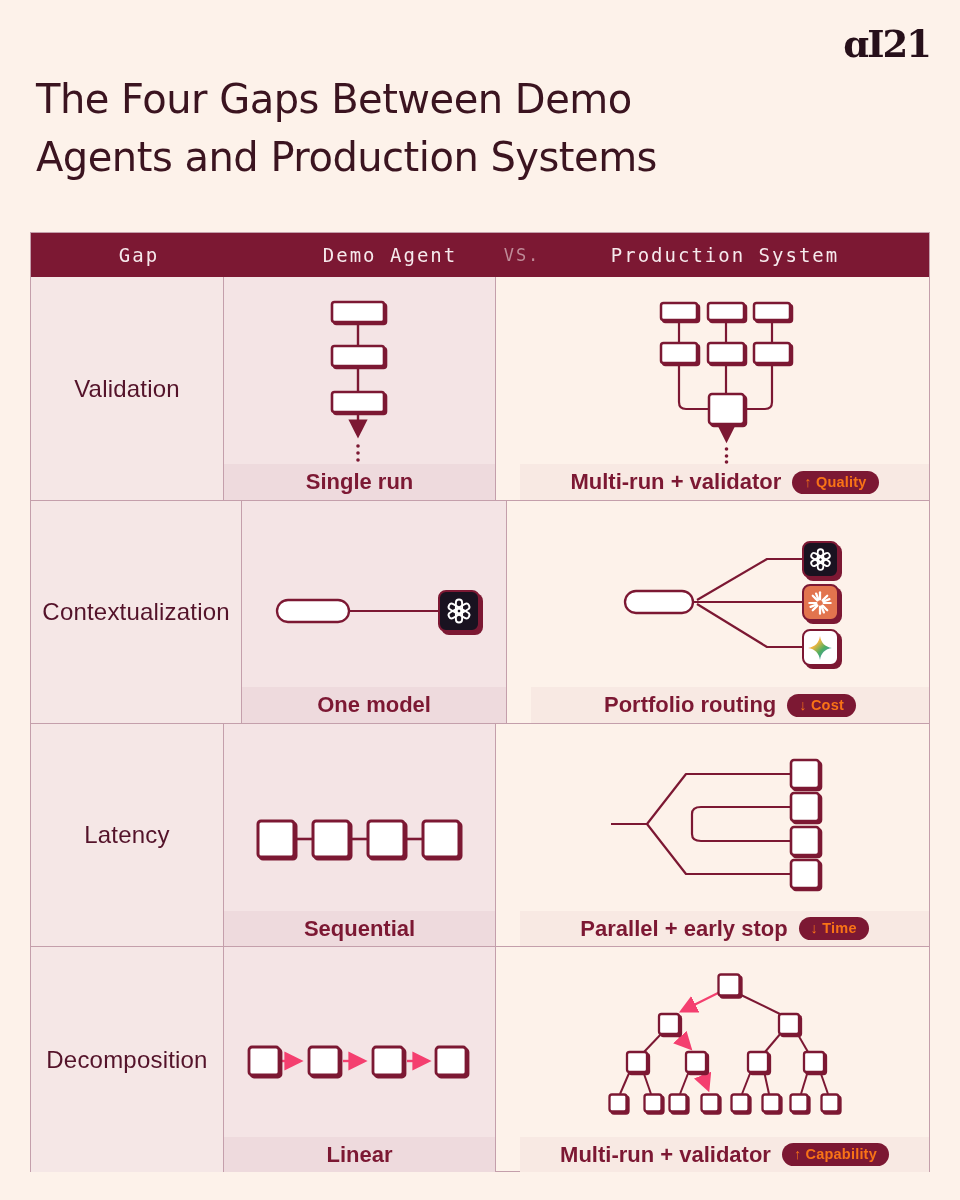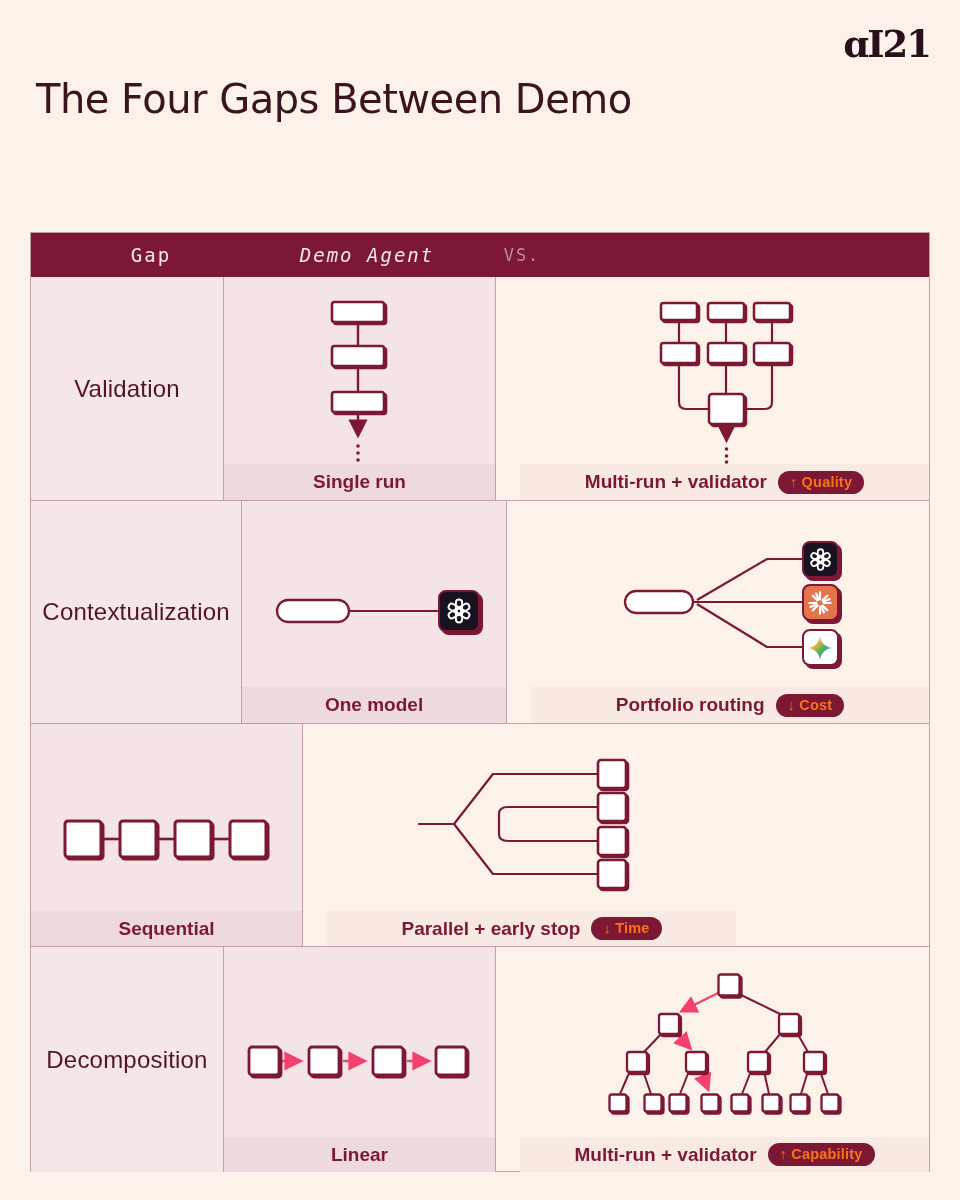--- a/index.html
+++ b/index.html
@@ -15,34 +15,34 @@
     --grid:#c49fab;
   }
   *{margin:0;padding:0;box-sizing:border-box;}
   body{width:960px;height:1200px;background:var(--cream);font-family:"Liberation Sans",sans-serif;position:relative;overflow:hidden;}
   .poster{position:absolute;inset:0;}
   .logo{position:absolute;top:22px;right:30px;font-family:"DejaVu Serif",serif;font-weight:bold;font-size:37px;letter-spacing:-2px;color:#27101a;}
   .title{position:absolute;left:36px;top:70px;font-family:"DejaVu Sans",sans-serif;font-size:40px;line-height:58px;color:var(--plum);font-weight:500;letter-spacing:-0.5px;}
   .table{position:absolute;left:30px;top:232px;width:900px;height:940px;border:1px solid var(--grid);}
   .thead{position:relative;height:44px;background:var(--maroon);font-family:"DejaVu Sans Mono",monospace;font-size:19px;letter-spacing:2px;color:#f6e9ec;}
   .thead span{position:absolute;top:50%;transform:translate(-50%,-50%);white-space:nowrap;}
-  .th-gap{left:108px;margin-left:12px;} .th-demo{left:336px;font-style:italic;} .th-prod{left:694px;}
+  .th-gap{left:108px;} .th-demo{left:359px;} .th-prod{left:694px;}
   .th-vs{left:491px;color:#bf8b98;font-size:17px;}
   .row{display:flex;border-top:1px solid var(--grid);}
   .row.first{border-top:none;}
   .r1,.r2,.r3{height:223px;} .r4{height:226px;}
   .c1{width:217px;border-right:1px solid var(--grid);background:var(--gapcell);display:flex;align-items:center;justify-content:center;}
   .c2{width:272px;border-right:1px solid var(--grid);background:var(--cellpink);display:flex;flex-direction:column;}
   .c3{width:409px;background:var(--cream);display:flex;flex-direction:column;margin-left:24px;}
   .rowlabel{font-weight:normal;font-size:24px;color:var(--label);letter-spacing:0.2px;text-align:right;}
   .diag{flex:1;position:relative;}
   .band{height:36px;display:flex;align-items:center;justify-content:center;gap:11px;}
   .c2 .band{background:var(--banddemo);}
   .c3 .band{background:var(--bandprod);}
-  .caption{font-weight:bold;font-size:19px;color:var(--maroon);white-space:nowrap;}
+  .caption{font-weight:bold;font-size:22px;color:var(--maroon);white-space:nowrap;}
   .badge{background:var(--maroon);color:#f97316;font-weight:bold;font-size:14.5px;border-radius:999px;padding:3px 12px 4px 12px;white-space:nowrap;letter-spacing:0.2px;}
   .sh2{filter:drop-shadow(2px 2px 0 var(--maroon));}
   .sh3{filter:drop-shadow(2.6px 2.6px 0 var(--maroon));}
   .icon-sq{position:absolute;border:2.5px solid var(--maroon);border-radius:8px;box-shadow:3px 3px 0 var(--maroon);display:flex;align-items:center;justify-content:center;}
   svg{display:block;}
 </style>
 </head>
 <body>
 
 <div class="poster">
@@ -61,28 +61,30 @@
         <stop offset="0.58" stop-color="#4caf62"></stop>
         <stop offset="1" stop-color="#3f7ff2"></stop>
       </linearGradient>
     </defs>
   </svg>
 
   <div class="logo">ɑI21</div>
 
   <div class="title">
     <div>The Four Gaps Between Demo</div>
+    <div>Agents and Production Systems</div>
   </div>
 
   <div class="table">
 
     <div class="thead">
       <span class="th-gap">Gap</span>
       <span class="th-demo">Demo Agent</span>
       <span class="th-vs">VS.</span>
+      <span class="th-prod">Production System</span>
     </div>
 
     <div class="row r1 first">
       <div class="c1">
         <span class="rowlabel">Validation</span>
       </div>
       <div class="c2">
         <div class="diag">
           <svg width="271" height="187" viewBox="0 0 271 187">
             <g stroke="#7c1833" stroke-width="2.4" fill="none">
@@ -215,20 +217,23 @@
           </div>
         </div>
         <div class="band">
           <span class="caption">Portfolio routing</span>
           <span class="badge">↓ Cost</span>
         </div>
       </div>
     </div>
 
     <div class="row r3">
+      <div class="c1">
+        <span class="rowlabel">Latency</span>
+      </div>
       <div class="c2">
         <div class="diag">
           <svg width="271" height="187" viewBox="0 0 271 187">
             <g stroke="#7c1833" stroke-width="2.6">
               <line x1="70" y1="115" x2="89" y2="115"></line>
               <line x1="125" y1="115" x2="144" y2="115"></line>
               <line x1="180" y1="115" x2="199" y2="115"></line>
             </g>
             <g class="sh3" fill="#fff" stroke="#7c1833" stroke-width="3">
               <rect x="34" y="97" width="36" height="36" rx="3"></rect>

